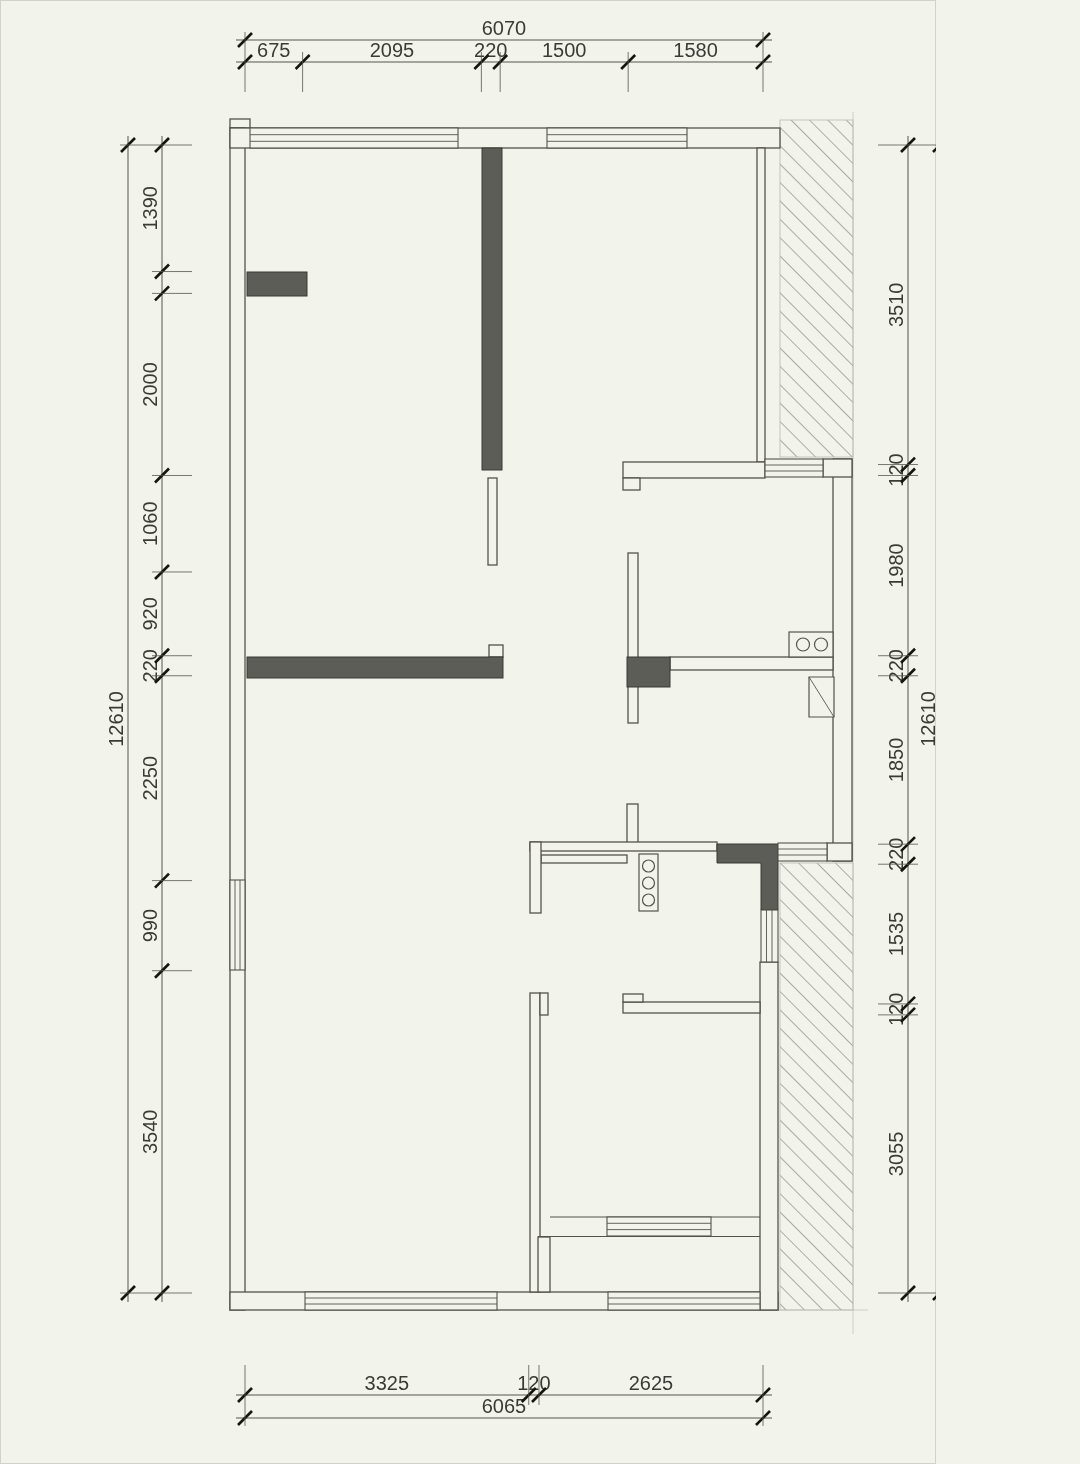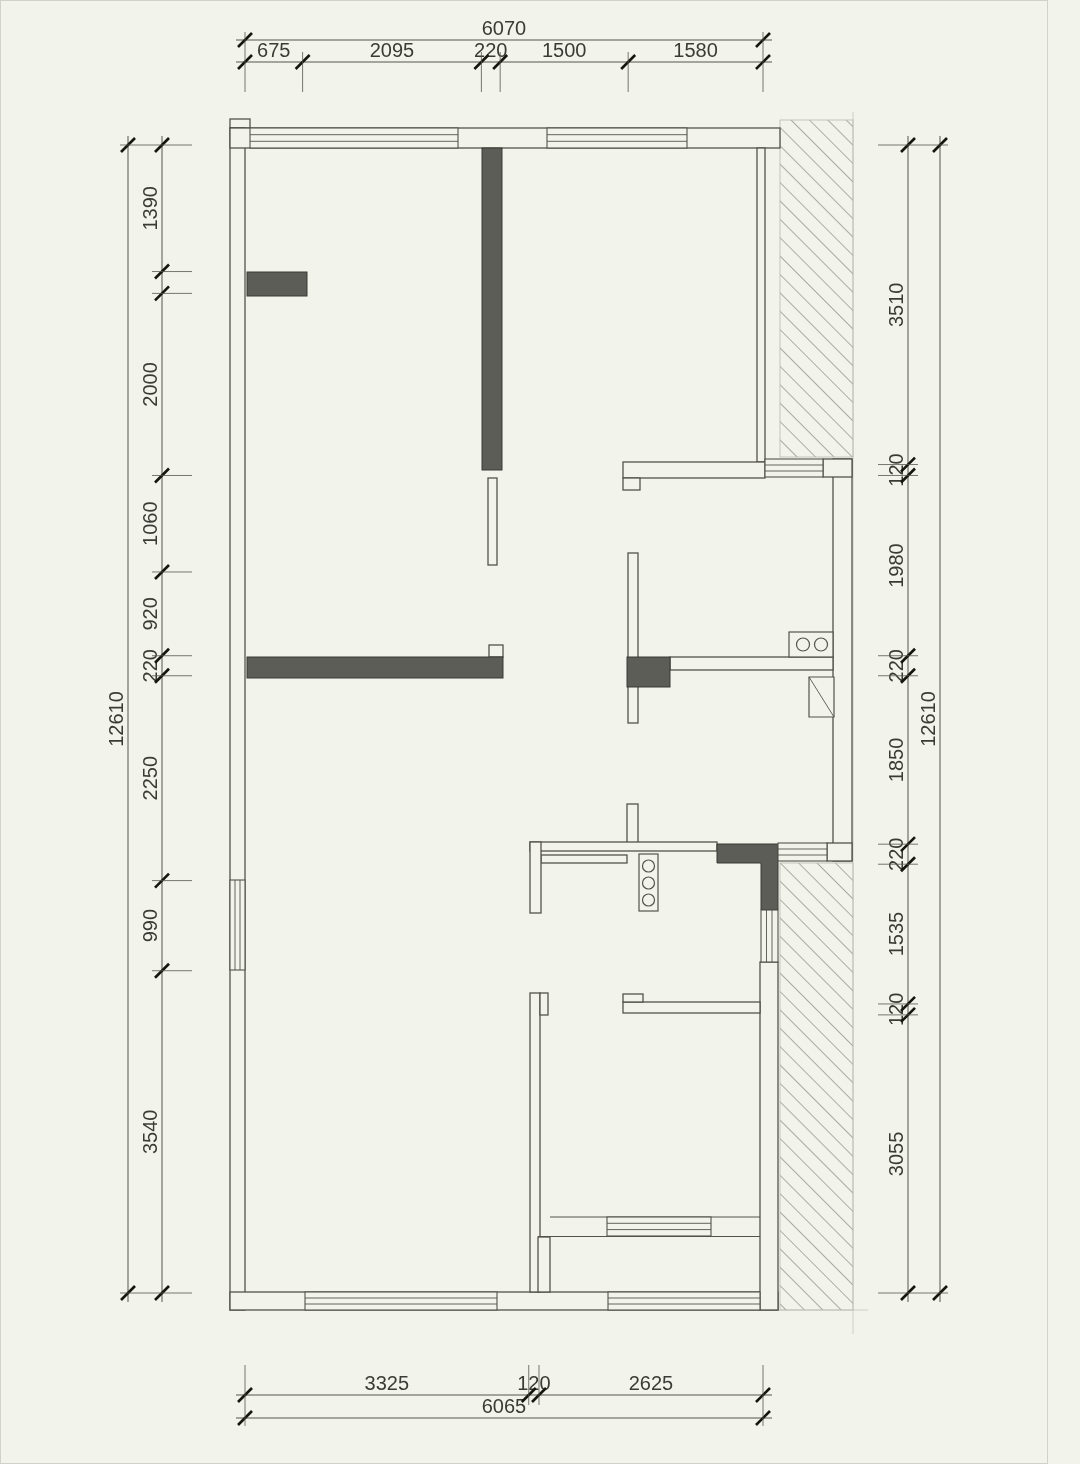--- a/index.html
+++ b/index.html
@@ -1,17 +1,17 @@
 <!DOCTYPE html>
 <html style="--bg: #f2f4ec; --frame: #d2d3c7; --wall: #53534c; --dark: #5d5d58; --hatch: #abaca1; --dim: #55554e; --tick: #16160f; --textc: #3b3b36;"><head>
 <meta charset="utf-8">
 <style>
   html,body{margin:0;padding:0}
   body{background:var(--bg,#f2f4ec);font-family:"Liberation Sans",sans-serif}
-  .canvas{width:1048px;height:1464px;position:relative;background:var(--bg,#f2f4ec);
+  .canvas{width:936px;height:1464px;position:relative;background:var(--bg,#f2f4ec);
           box-shadow:inset 0 0 0 1px var(--frame,#d2d3c7);overflow:hidden}
   svg{position:absolute;left:0;top:0}
   .wall{fill:var(--bg,#f2f4ec);stroke:var(--wall,#53534c);stroke-width:1.3}
   .wline{stroke:var(--wall,#53534c);stroke-width:1.2;fill:none}
   .darkwall{fill:var(--dark,#5d5d58);stroke:#3a3a35;stroke-width:1}
   .winrect{fill:var(--bg,#f2f4ec);stroke:var(--wall,#53534c);stroke-width:1.1}
   .winline{stroke:var(--wall,#53534c);stroke-width:0.9;fill:none}
   .fixture{fill:var(--bg,#f2f4ec);stroke:var(--wall,#53534c);stroke-width:1.2}
   .hatchrect{fill:url(#hatchpat);stroke:#b8b9ae;stroke-width:0.8}
   .faint{stroke:#c8c9bd;stroke-width:0.9}

